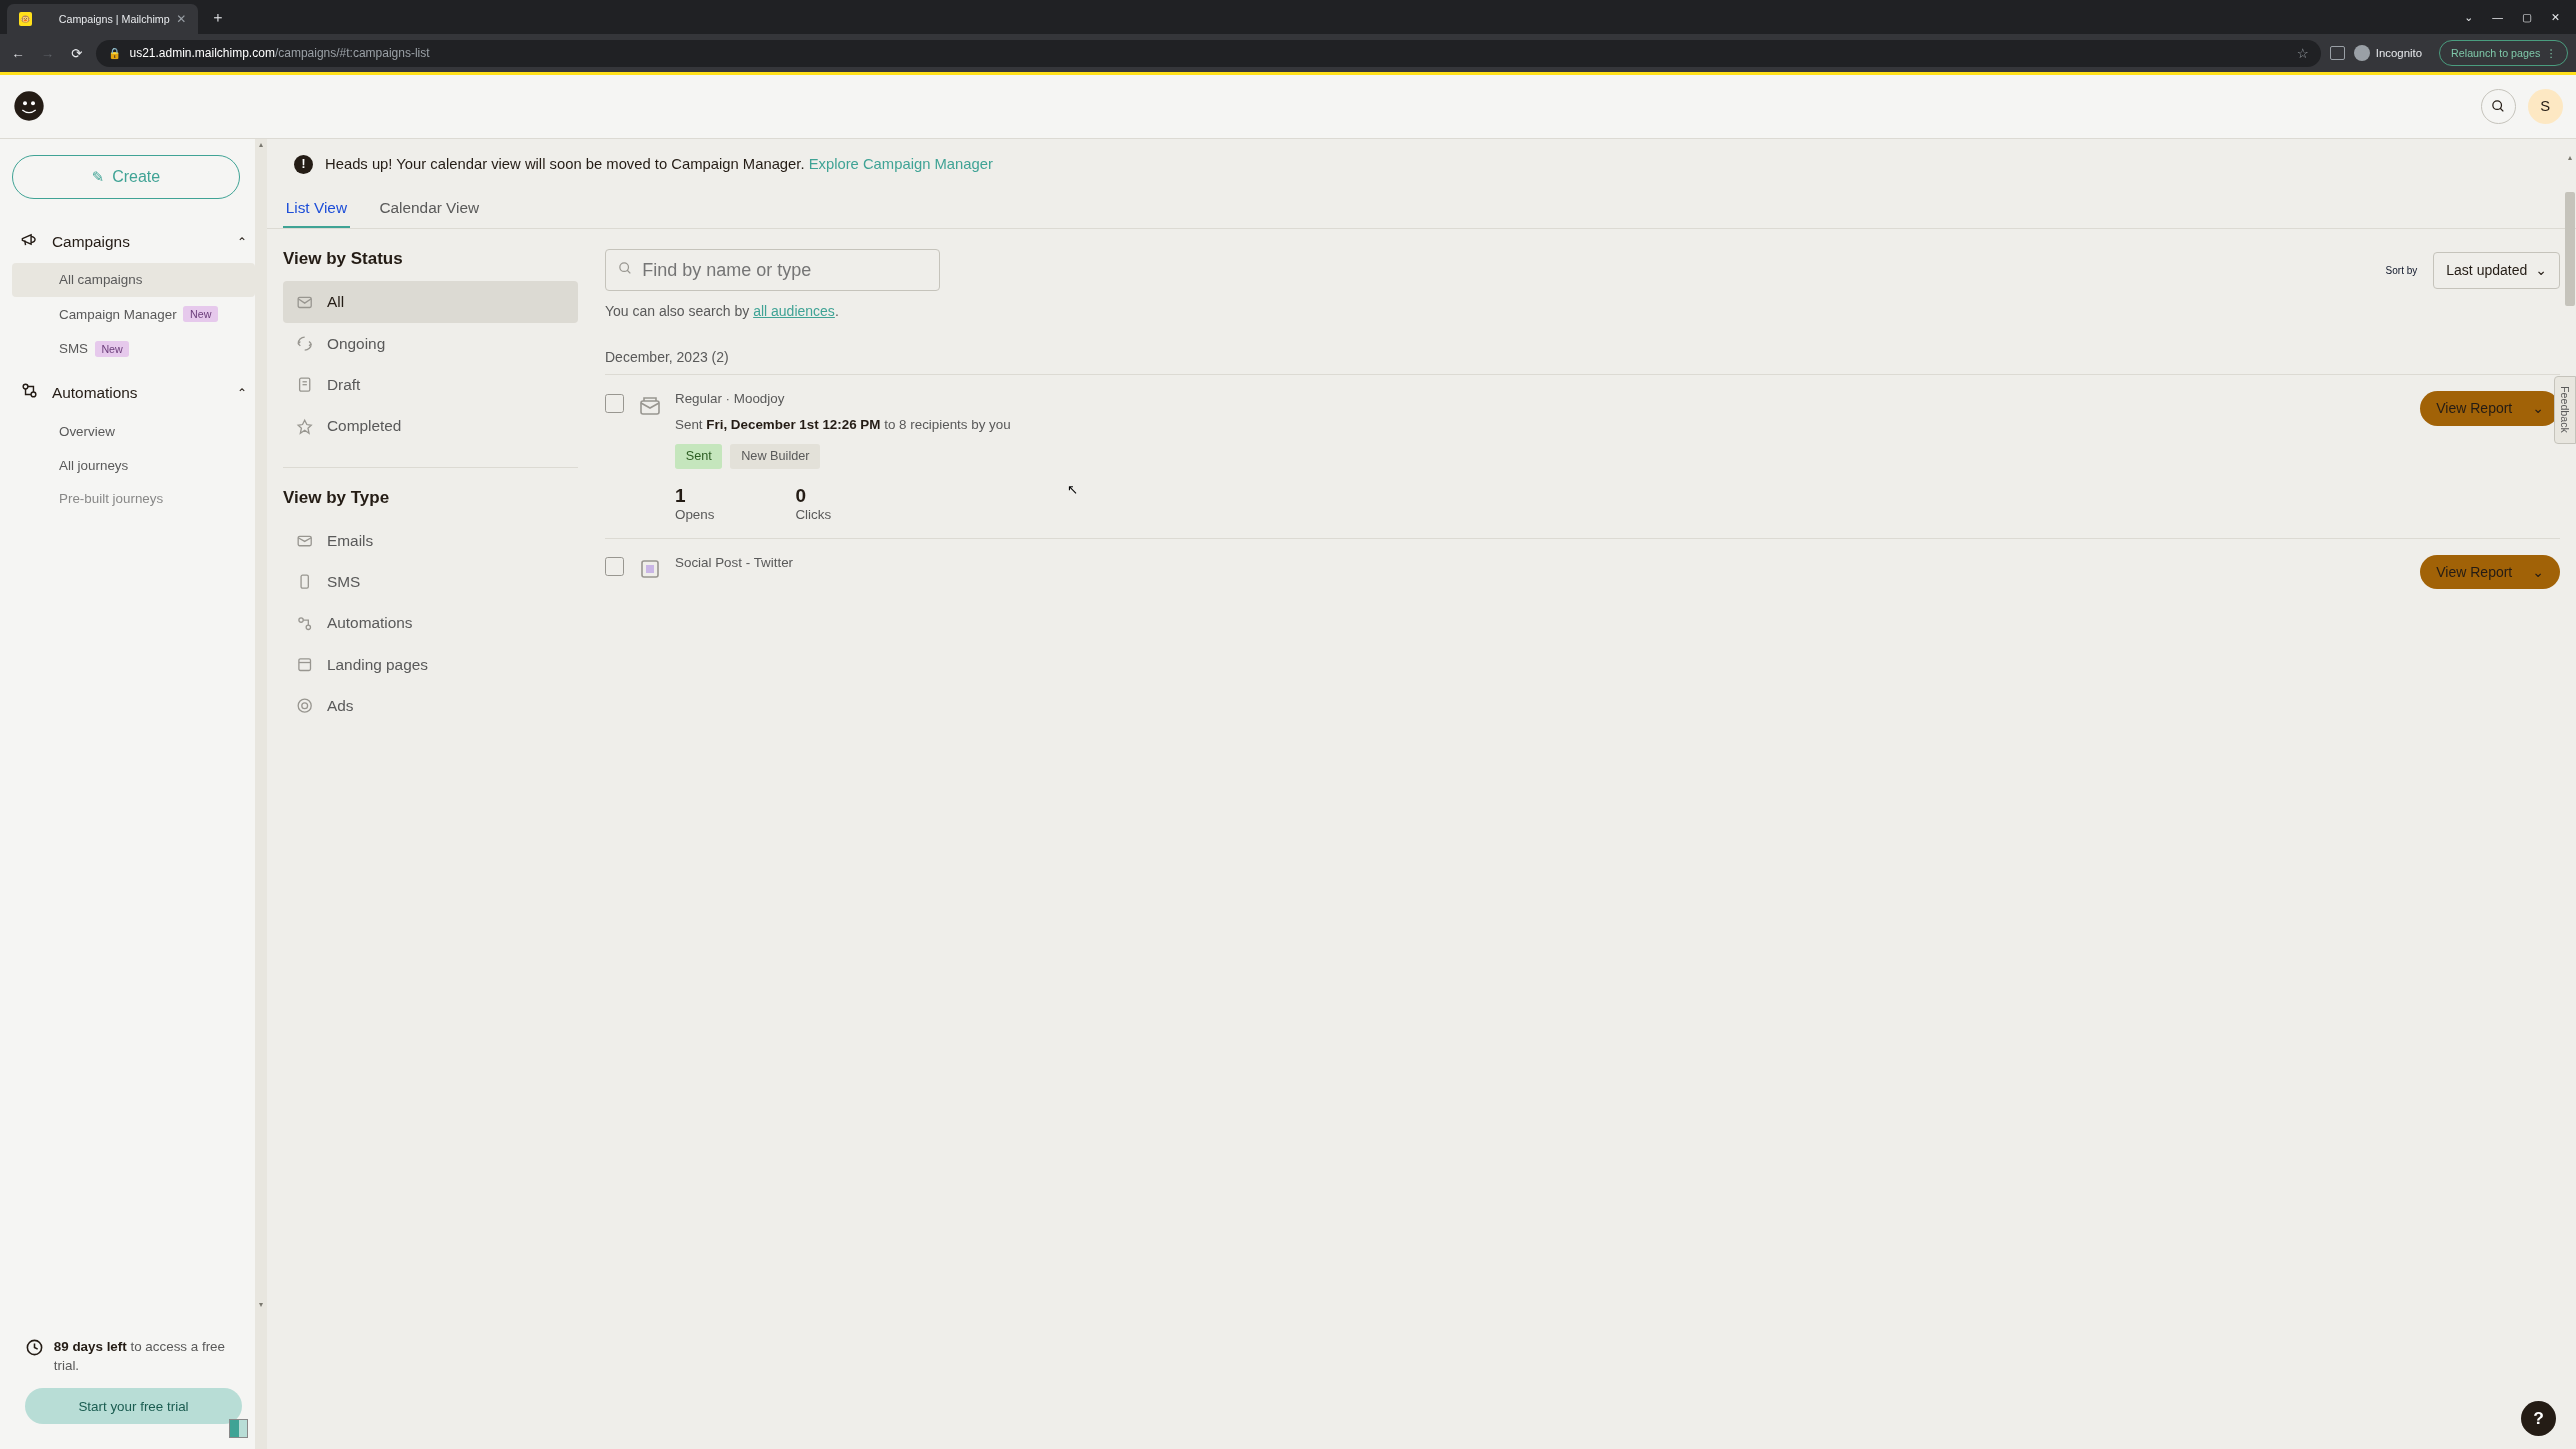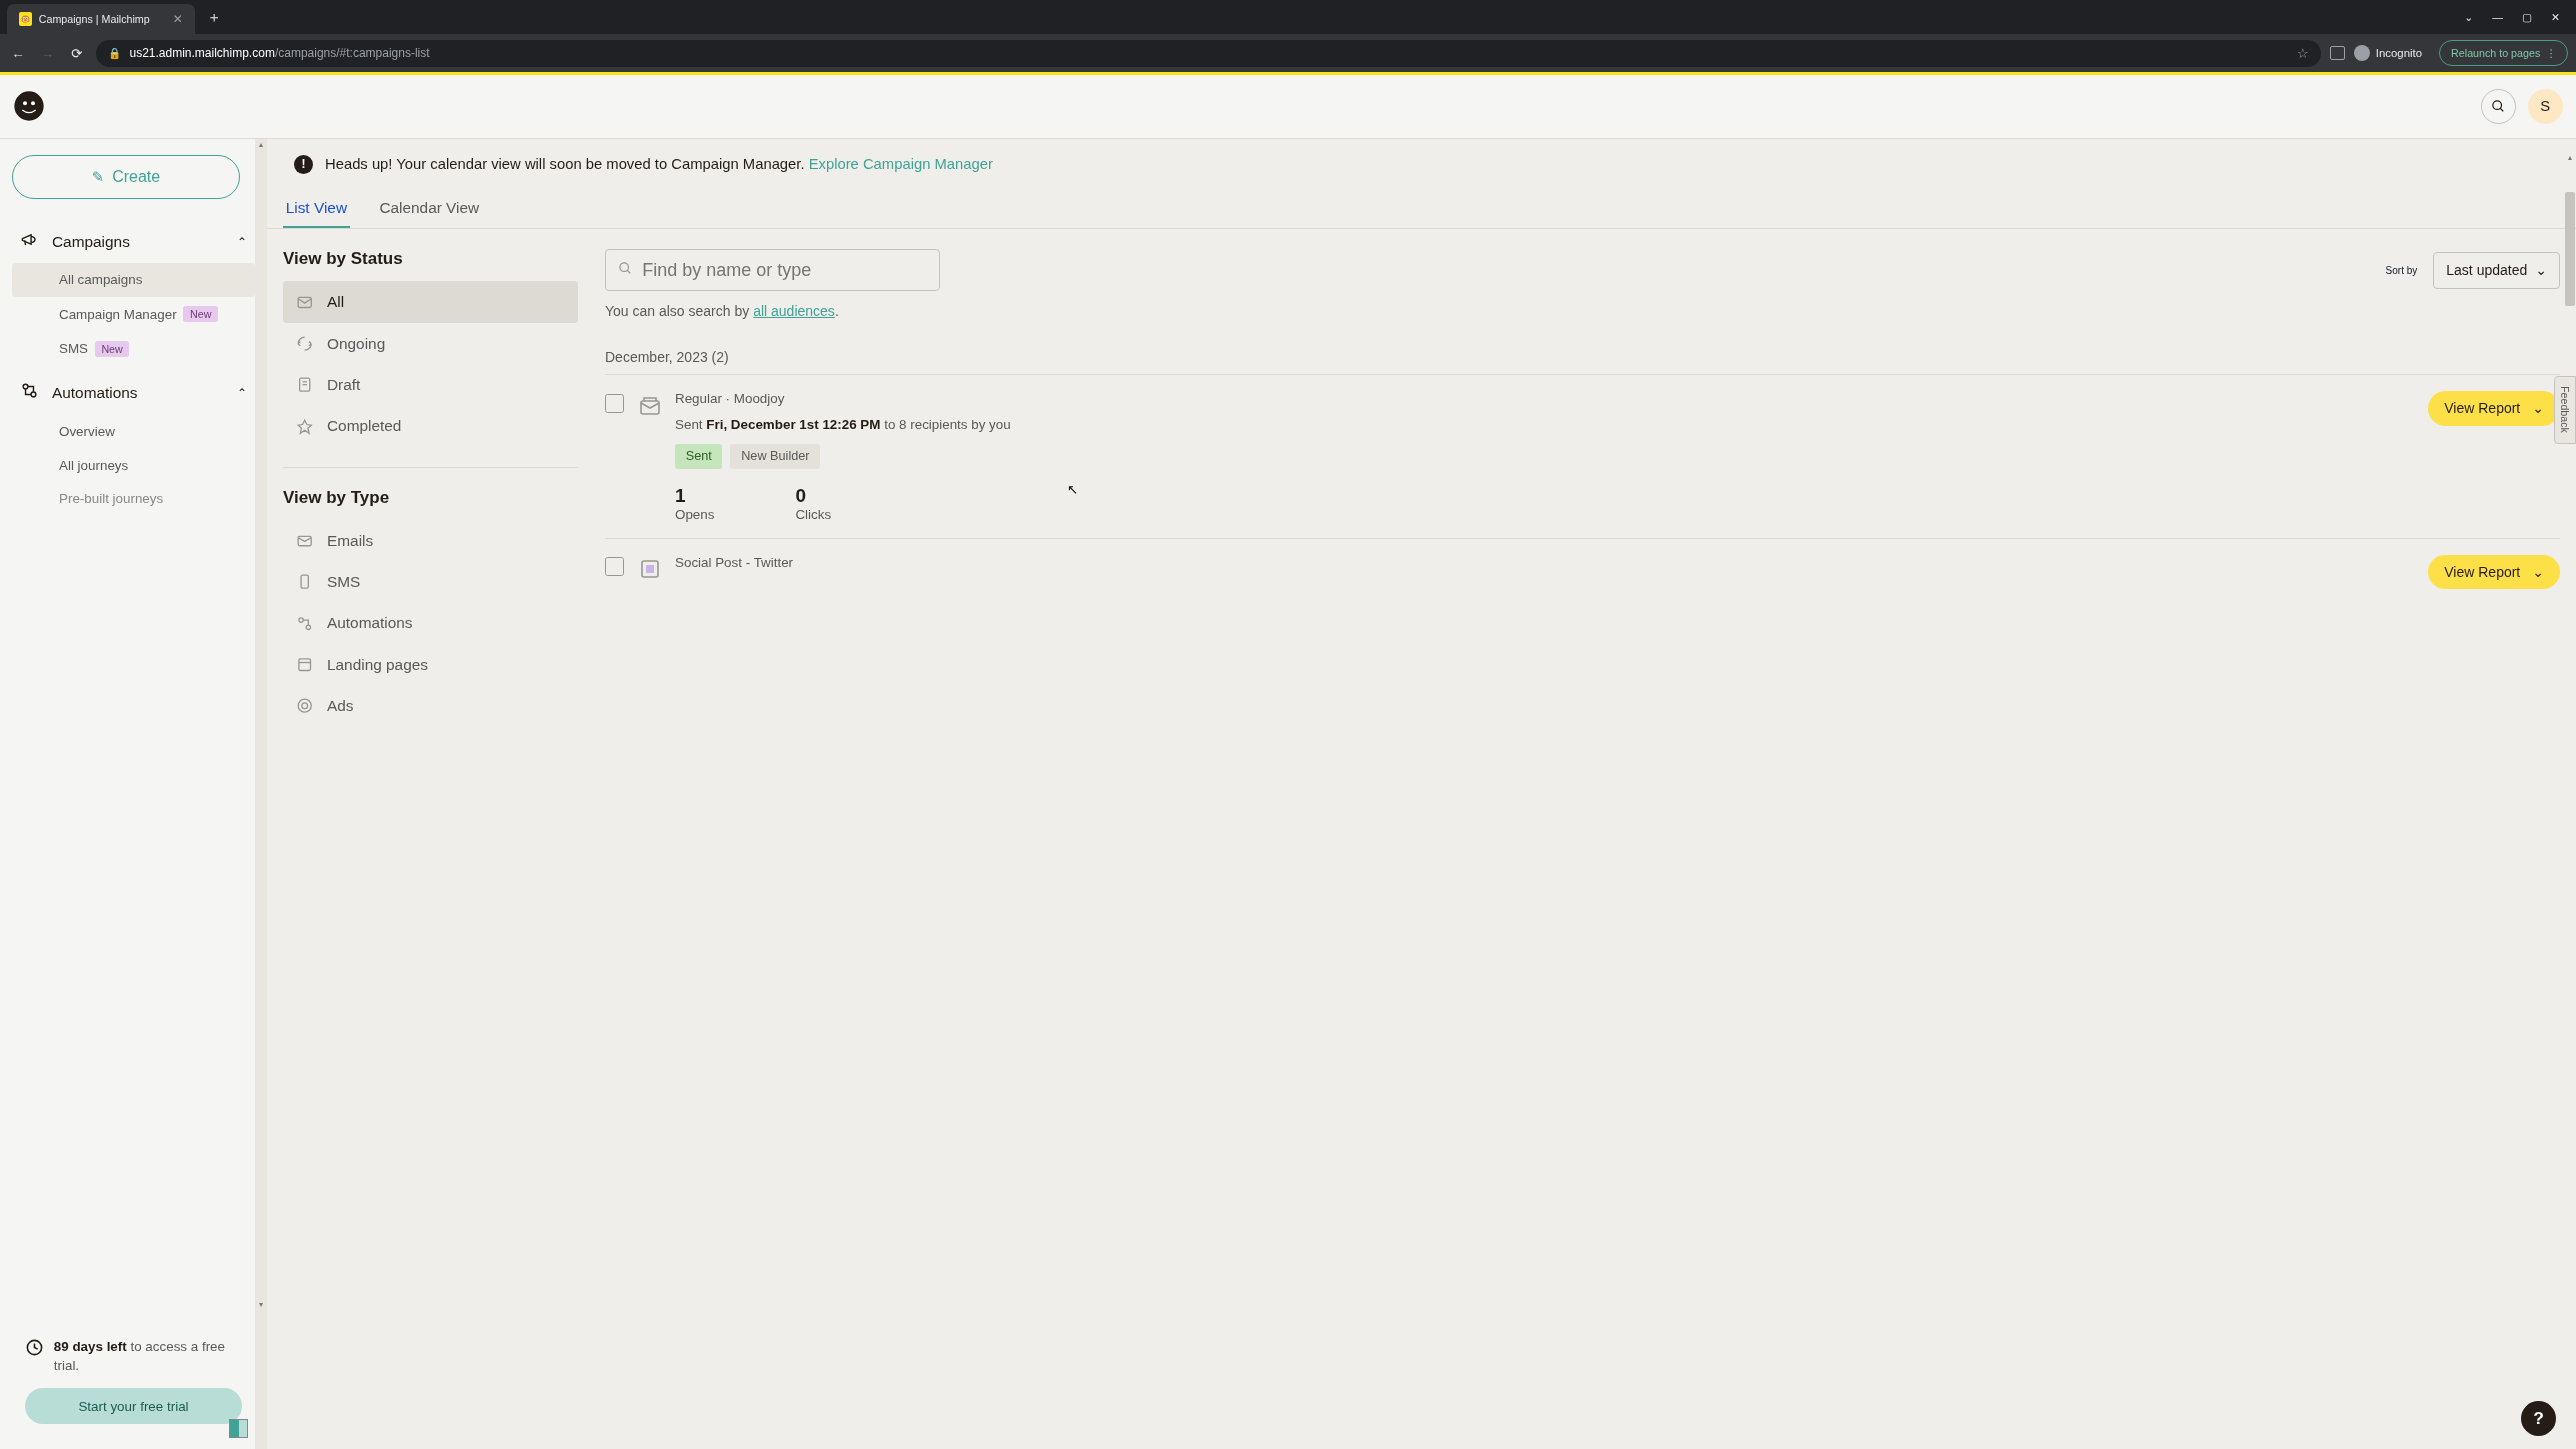--- a/index.html
+++ b/index.html
@@ -3,21 +3,21 @@
   <meta charset="utf-8">
   <style>
     * { margin: 0; padding: 0; box-sizing: border-box; font-family: -apple-system, BlinkMacSystemFont, "Segoe UI", Helvetica, Arial, sans-serif; }
     body { background: #f5f5f3; overflow: hidden; }
 
     
     .browser-chrome { background: #202124; }
     .tab-bar { display: flex; align-items: center; height: 34px; padding-left: 6.7px; }
     .tab { display: flex; align-items: center; background: #35363a; border-radius: 6.7px 6.7px 0 0; padding: 0 12px; height: 29.5px; margin-top: 4px; min-width: 188px; gap: 6.7px; }
     .tab-favicon { width: 13.4px; height: 13.4px; background: #ffe01b; border-radius: 2px; display:flex;align-items:center;justify-content:center;font-size:8.7px;}
-    .tab-title { color: #e8eaed; font-size: 10.7px; flex: 1; }
+    .tab-title { color: #e8eaed; font-size: 10.7px; flex: 1; margin-left: 20px; }
     .tab-close { color: #9aa0a6; font-size: 12px; cursor: pointer; }
     .new-tab { color: #e8eaed; font-size: 14.8px; margin-left: 12px; cursor: pointer; }
     .window-controls { margin-left: auto; display: flex; gap: 19px; padding-right: 16px; color: #e8eaed; }
     .window-controls span { font-size: 10.7px; cursor: pointer; }
 
     .url-bar-row { display: flex; align-items: center; background: #35363a; height: 38px; padding: 0 8px; gap: 9.4px; }
     .nav-btn { color: #e8eaed; font-size: 13.4px; cursor: pointer; width: 20px; text-align: center; }
     .nav-btn.disabled { color: #5f6368; }
     .url-pill { flex: 1; background: #202124; border-radius: 19px; height: 27px; display: flex; align-items: center; padding: 0 12px; gap: 8px; }
     .lock-icon { color: #9aa0a6; font-size: 10.7px; }
@@ -113,21 +113,21 @@
     .campaign-meta { font-size: 13.4px; color: #595959; margin-bottom: 10.7px; }
     .campaign-sent { font-size: 13.4px; color: #595959; margin-bottom: 12px; }
     .campaign-sent b { color: #241c15; font-weight: 600; }
     .tags-row { display: flex; gap: 8px; margin-bottom: 16px; }
     .tag { padding: 5.4px 10.7px; border-radius: 2.7px; font-size: 12.7px; }
     .tag.sent { background: #c5e6bd; color: #2d5e23; }
     .tag.builder { background: #e3e1d9; color: #595959; }
     .stats-row { display: flex; gap: 81px; }
     .stat-val { font-size: 19px; font-weight: 600; color: #241c15; }
     .stat-label { font-size: 13.4px; color: #595959; }
-    .view-report-btn { background: #fde047; border-radius: 19px; padding: 9.4px 16px; font-size: 14px; color: #241c15; display: flex; align-items: center; gap: 12px; cursor: pointer; height: fit-content; }
+    .view-report-btn { background: #a16207; border-radius: 19px; padding: 9.4px 16px; font-size: 14px; color: #241c15; display: flex; align-items: center; gap: 20px; cursor: pointer; height: fit-content; }
 
     .feedback-tab { position: fixed; right: 0; top: 376px; background: #e8e6df; padding: 9.4px 4px; writing-mode: vertical-rl; font-size: 10.7px; color: #595959; border-radius: 4px 0 0 4px; cursor: pointer; border:0.7px solid #c5c3bb;}
     .help-fab { position: fixed; right: 20px; bottom: 13.4px; width: 35px; height: 35px; background: #241c15; border-radius: 50%; color: #fff; display: flex; align-items: center; justify-content: center; font-size: 17.4px; font-weight: bold; cursor: pointer; }
 
     .cursor-pointer { position: fixed; left: 1067px; top: 482px; font-size: 13.4px; color: #000; pointer-events: none; }
   </style>
 </head>
 <body>
 
 <div class="browser-chrome">

